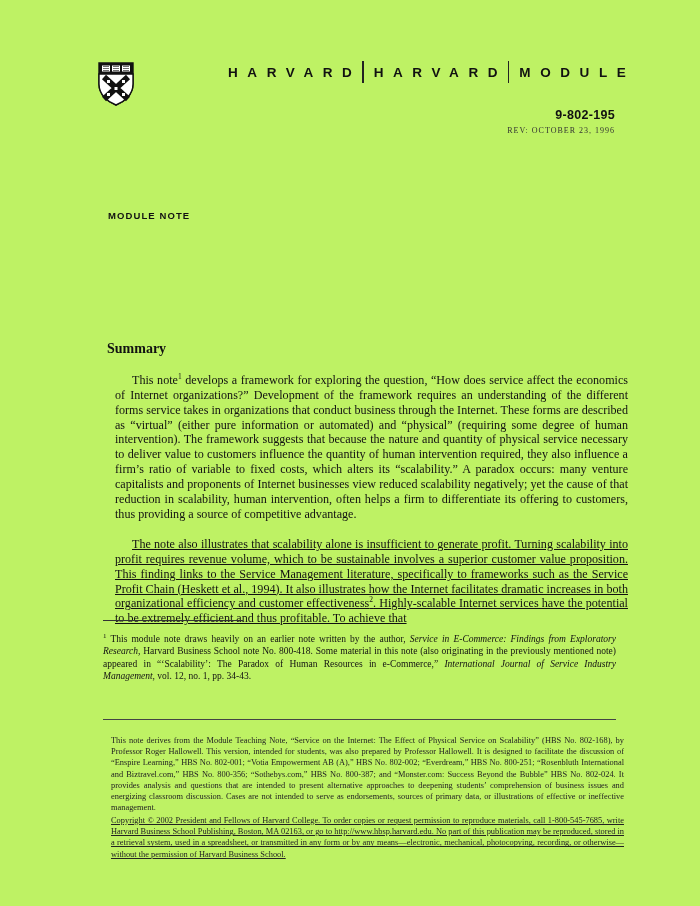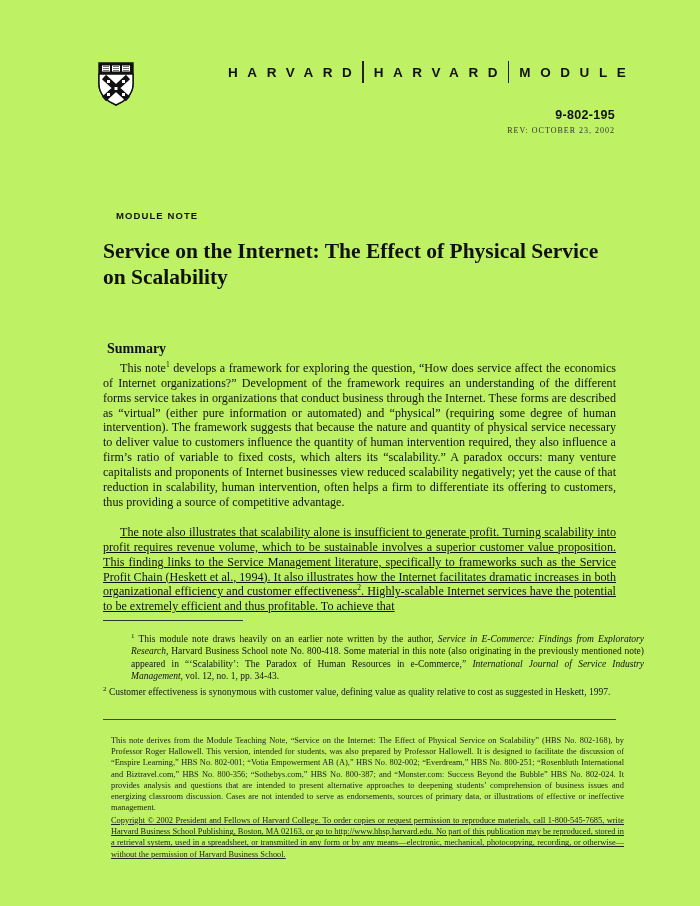--- a/index.html
+++ b/index.html
@@ -8,35 +8,35 @@
 
   .shield { position: absolute; left: 98px; top: 62px; width: 36px; height: 44px; }
 
   .wordmark { position: absolute; left: 228px; top: 62px; height: 20px; display: flex; align-items: center;
     font-family: "Liberation Sans", sans-serif; font-weight: bold; font-size: 13.5px; letter-spacing: 9.6px; color: #111; white-space: nowrap; }
   .wordmark .sep { display: inline-block; width: 1.2px; height: 22px; background: #222; margin: 0 10px 0 1px; }
 
   .docnum { position: absolute; right: 85px; top: 108px; font-family: "Liberation Sans", sans-serif; font-weight: bold; font-size: 12.5px; letter-spacing: 0.3px; color: #111; }
   .revdate { position: absolute; right: 85px; top: 126px; font-family: "Liberation Serif", serif; font-size: 8px; letter-spacing: 1px; color: #333; }
 
-  .module { position: absolute; left: 110px; top: 210px; font-family: "Liberation Sans", sans-serif; font-weight: bold; font-size: 9.5px; letter-spacing: 1.1px; color: #111; padding-left: 6px; }
+  .module { position: absolute; left: 102px; top: 210px; font-family: "Liberation Sans", sans-serif; font-weight: bold; font-size: 9.5px; letter-spacing: 1.1px; color: #111; padding-left: 6px; }
 
   .title { position: absolute; left: 103px; top: 238px; width: 500px; font-family: "Liberation Serif", serif; font-weight: bold; font-size: 21.5px; line-height: 26px; color: #111; margin: 0; }
 
   .h2 { position: absolute; left: 103px; top: 337px; font-family: "Liberation Serif", serif; font-weight: bold; font-size: 14px; color: #111; margin: 4px; }
 
-  .body { position: absolute; left: 103px; width: 513px; font-family: "Liberation Serif", serif; font-size: 12.1px; line-height: 14.85px; text-align: justify; color: #111; margin: 0; text-indent: 17px; }
+  .body { position: absolute; left: 103px; width: 513px; font-family: "Liberation Serif", serif; font-size: 12.1px; line-height: 14.85px; text-align: justify; color: #111; margin: 12px; text-indent: 17px; }
   .p1 { top: 361px; }
   .p2 { top: 525px; text-decoration: underline; }
   sup { font-size: 7.5px; line-height: 0; vertical-align: super; }
 
   .fn-rule { position: absolute; left: 103px; top: 620px; width: 140px; height: 1px; background: #333; }
 
   .fn { position: absolute; left: 103px; width: 513px; font-family: "Liberation Serif", serif; font-size: 9.5px; line-height: 12.4px; text-align: justify; color: #111; margin: 0; }
-  .fn1 { top: 633px; margin-left: 28px; }
+  .fn1 { top: 633px; }
   .fn2 { top: 686px; }
   .fn sup { font-size: 7px; }
   .fn i { font-style: italic; }
 
   .full-rule { position: absolute; left: 103px; top: 719px; width: 513px; height: 1px; background: #444; }
 
   .small { position: absolute; left: 103px; width: 513px; font-family: "Liberation Serif", serif; font-size: 8.4px; line-height: 11.2px; text-align: justify; color: #222; margin: 8px; }
   .s1 { top: 727px; }
   .s2 { top: 807px; text-decoration: underline; }
 </style>
@@ -64,37 +64,35 @@
 
   <div class="wordmark">
     <span>HARVARD</span>
     <span class="sep"></span>
     <span>HARVARD</span>
     <span class="sep"></span>
     <span>MODULE</span>
   </div>
 
   <div class="docnum">9-802-195</div>
-  <div class="revdate">REV: OCTOBER 23, 2002</div>
+  <div class="revdate">REV: OCTOBER 23, 1996</div>
 
   <div class="module">MODULE NOTE</div>
 
-  <h1 class="title">Service on the Internet:  The Effect of Physical Service on Scalability</h1>
 
   <h2 class="h2">Summary</h2>
 
   <p class="body p1"><span>This note</span><sup>1</sup><span> develops a framework for exploring the question, “How does service affect the economics of Internet organizations?”  Development of the framework requires an understanding of the different forms service takes in organizations that conduct business through the Internet.  These forms are described as “virtual” (either pure information or automated) and “physical” (requiring some degree of human intervention).  The framework suggests that because the nature and quantity of physical service necessary to deliver value to customers influence the quantity of human intervention required, they also influence a firm’s ratio of variable to fixed costs, which alters its “scalability.”  A paradox occurs:  many venture capitalists and proponents of Internet businesses view reduced scalability negatively; yet the cause of that reduction in scalability, human intervention, often helps a firm to differentiate its offering to customers, thus providing a source of competitive advantage.</span></p>
 
   <p class="body p2"><span>The note also illustrates that scalability alone is insufficient to generate profit.  Turning scalability into profit requires revenue volume, which to be sustainable involves a superior customer value proposition.  This finding links to the Service Management literature, specifically to frameworks such as the Service Profit Chain (Heskett et al., 1994).  It also illustrates how the Internet facilitates dramatic increases in both organizational efficiency and customer effectiveness</span><sup>2</sup><span>.  Highly-scalable Internet services have the potential to be extremely efficient and thus profitable.  To achieve that</span></p>
 
   <div class="fn-rule"></div>
 
   <p class="fn fn1"><sup>1</sup><span> This module note draws heavily on an earlier note written by the author, </span><i>Service in E-Commerce:  Findings from Exploratory Research</i><span>, Harvard Business School note No. 800-418.  Some material in this note (also originating in the previously mentioned note) appeared in “‘Scalability’:  The Paradox of Human Resources in e-Commerce,” </span><i>International Journal of Service Industry Management</i><span>, vol. 12, no. 1, pp. 34-43.</span></p>
 
-  <p class="fn fn2"><sup>2</sup><span> Customer effectiveness is synonymous with customer value, defining value as quality relative to cost as suggested in Heskett, 1997.</span></p>
 
   <div class="full-rule"></div>
 
   <p class="small s1">This note derives from the Module Teaching Note, “Service on the Internet: The Effect of Physical Service on Scalability” (HBS No. 802-168), by Professor Roger Hallowell. This version, intended for students, was also prepared by Professor Hallowell.  It is designed to facilitate the discussion of “Enspire Learning,” HBS No. 802-001; “Votia Empowerment AB (A),” HBS No. 802-002; “Everdream,” HBS No. 800-251; “Rosenbluth International and Biztravel.com,” HBS No. 800-356; “Sothebys.com,” HBS No. 800-387; and “Monster.com: Success Beyond the Bubble” HBS No. 802-024.  It provides analysis and questions that are intended to present alternative approaches to deepening students’ comprehension of business issues and energizing classroom discussion.  Cases are not intended to serve as endorsements, sources of primary data, or illustrations of effective or ineffective management.</p>
 
   <p class="small s2">Copyright © 2002 President and Fellows of Harvard College.  To order copies or request permission to reproduce materials, call 1-800-545-7685, write Harvard Business School Publishing, Boston, MA 02163, or go to http://www.hbsp.harvard.edu.  No part of this publication may be reproduced, stored in a retrieval system, used in a spreadsheet, or transmitted in any form or by any means—electronic, mechanical, photocopying, recording, or otherwise—without the permission of Harvard Business School.</p>
 
 </div>
 
 </body></html>

